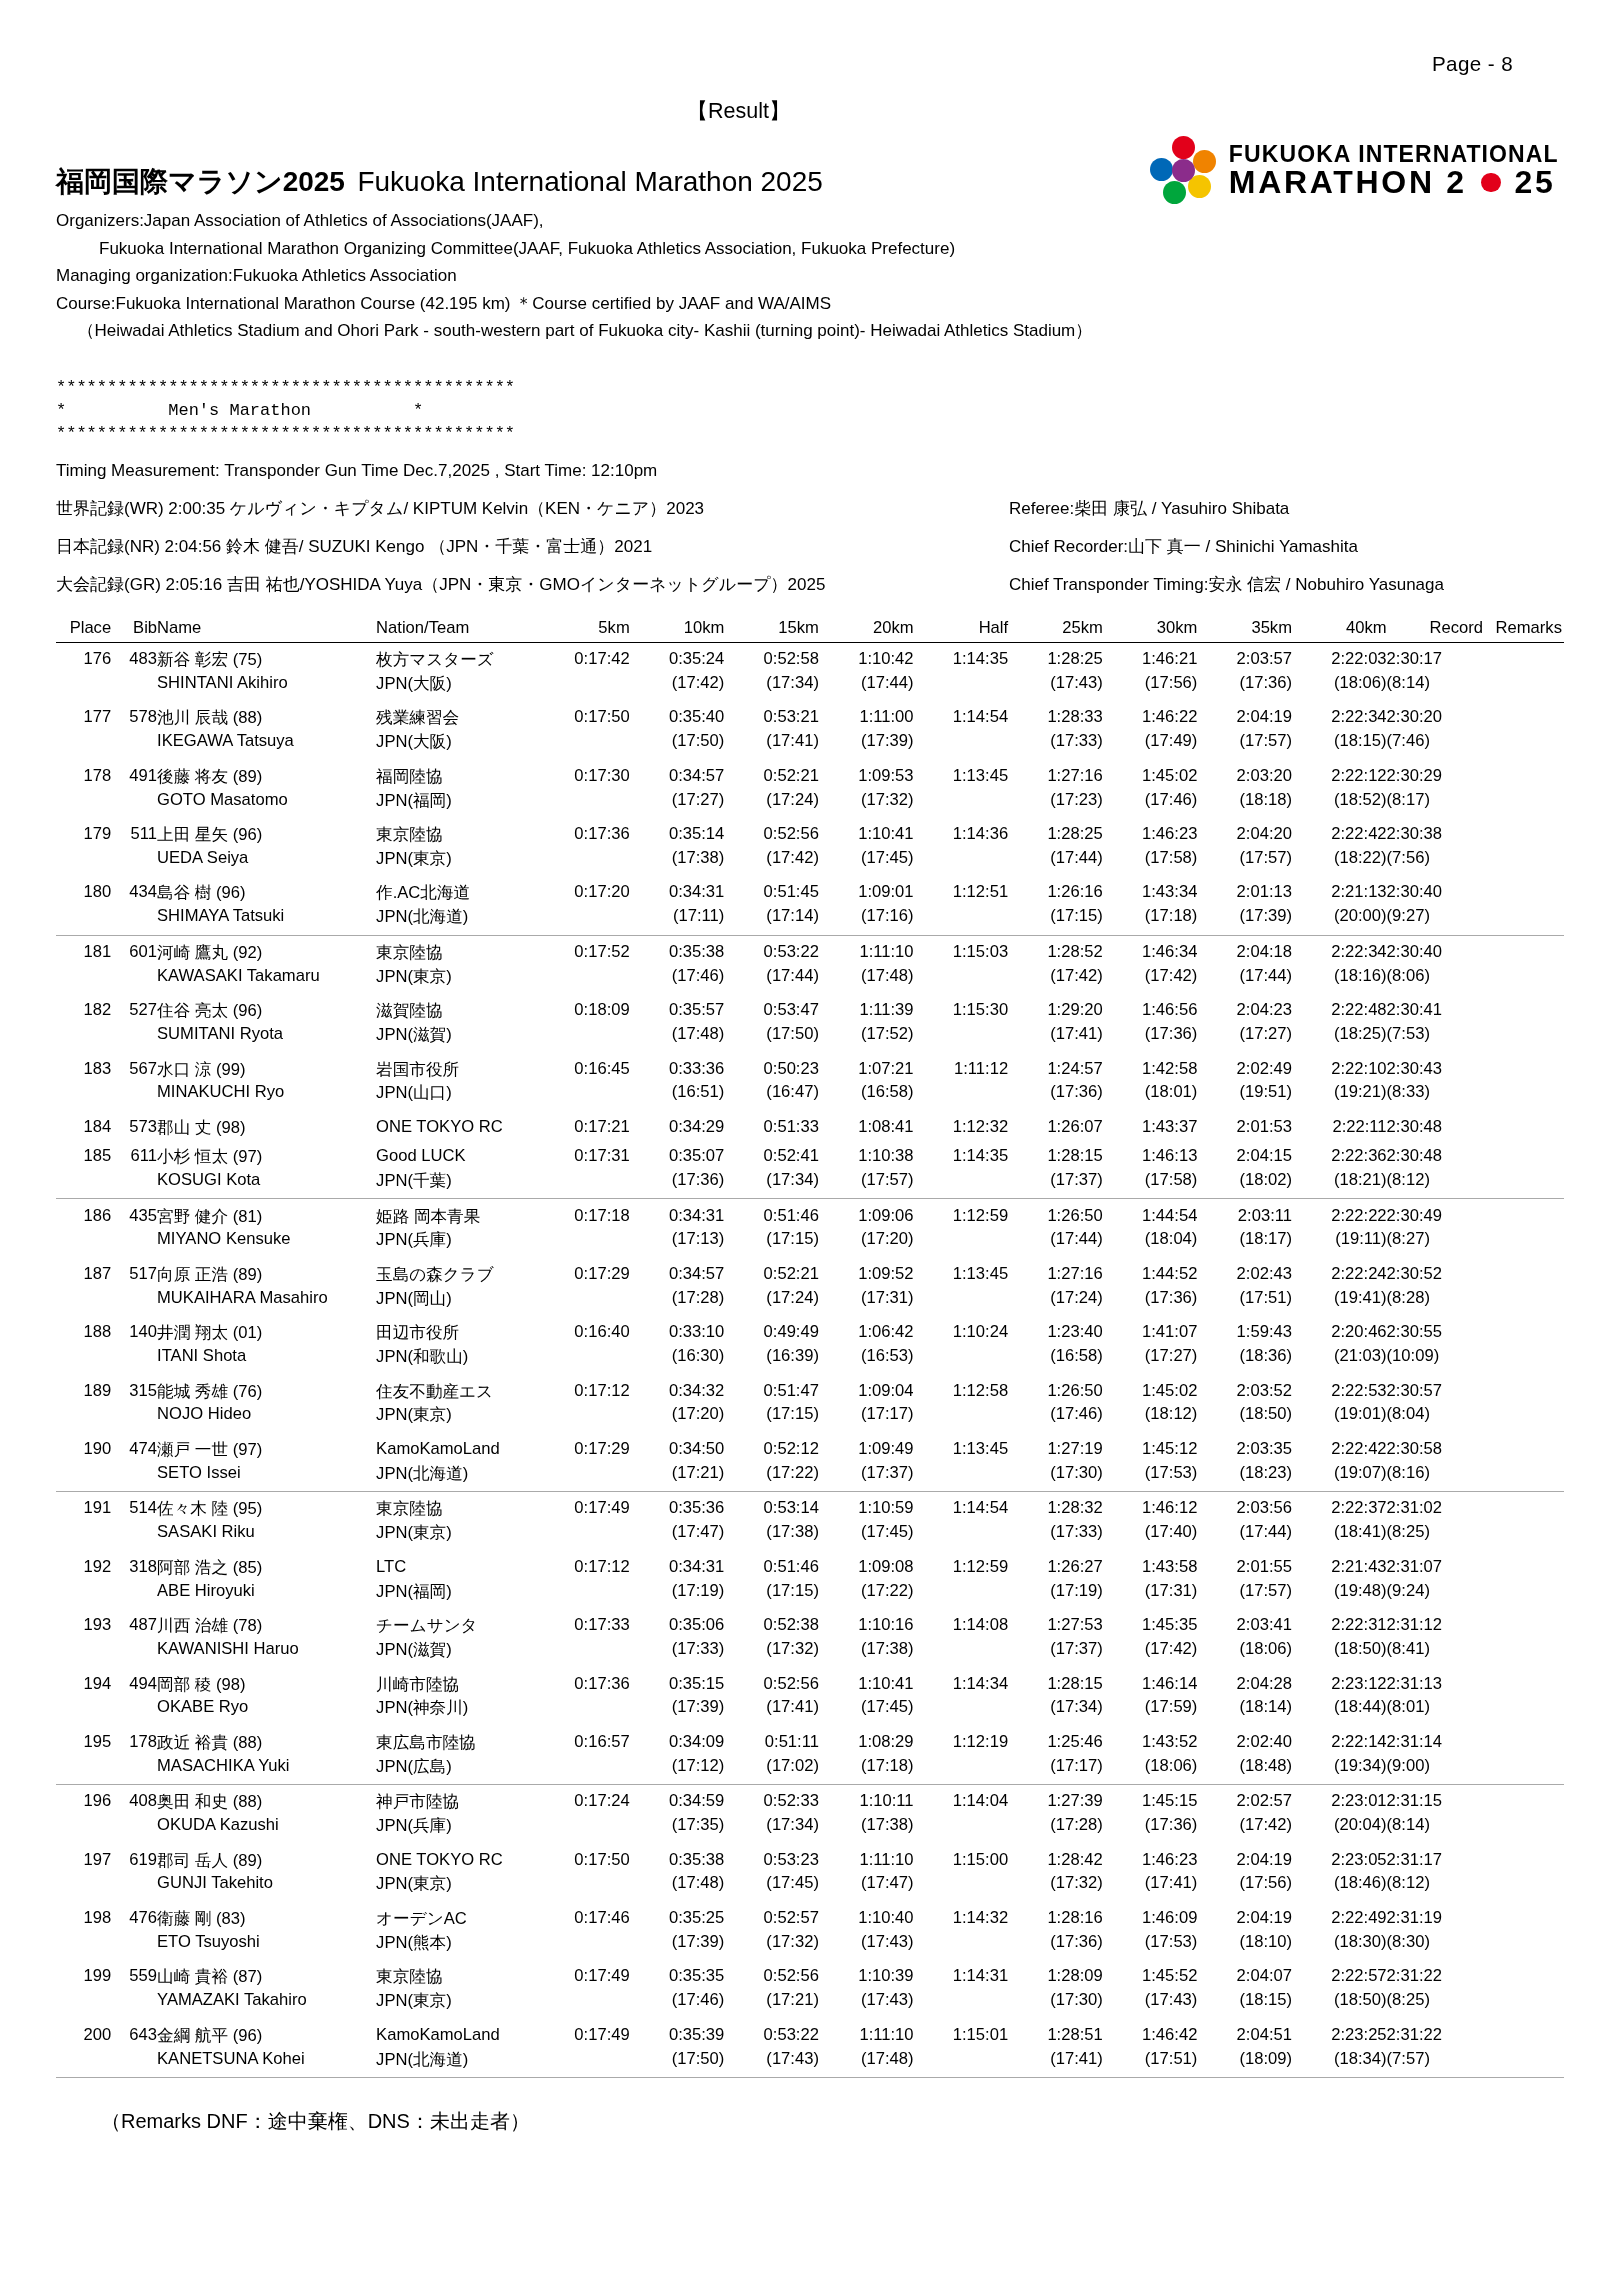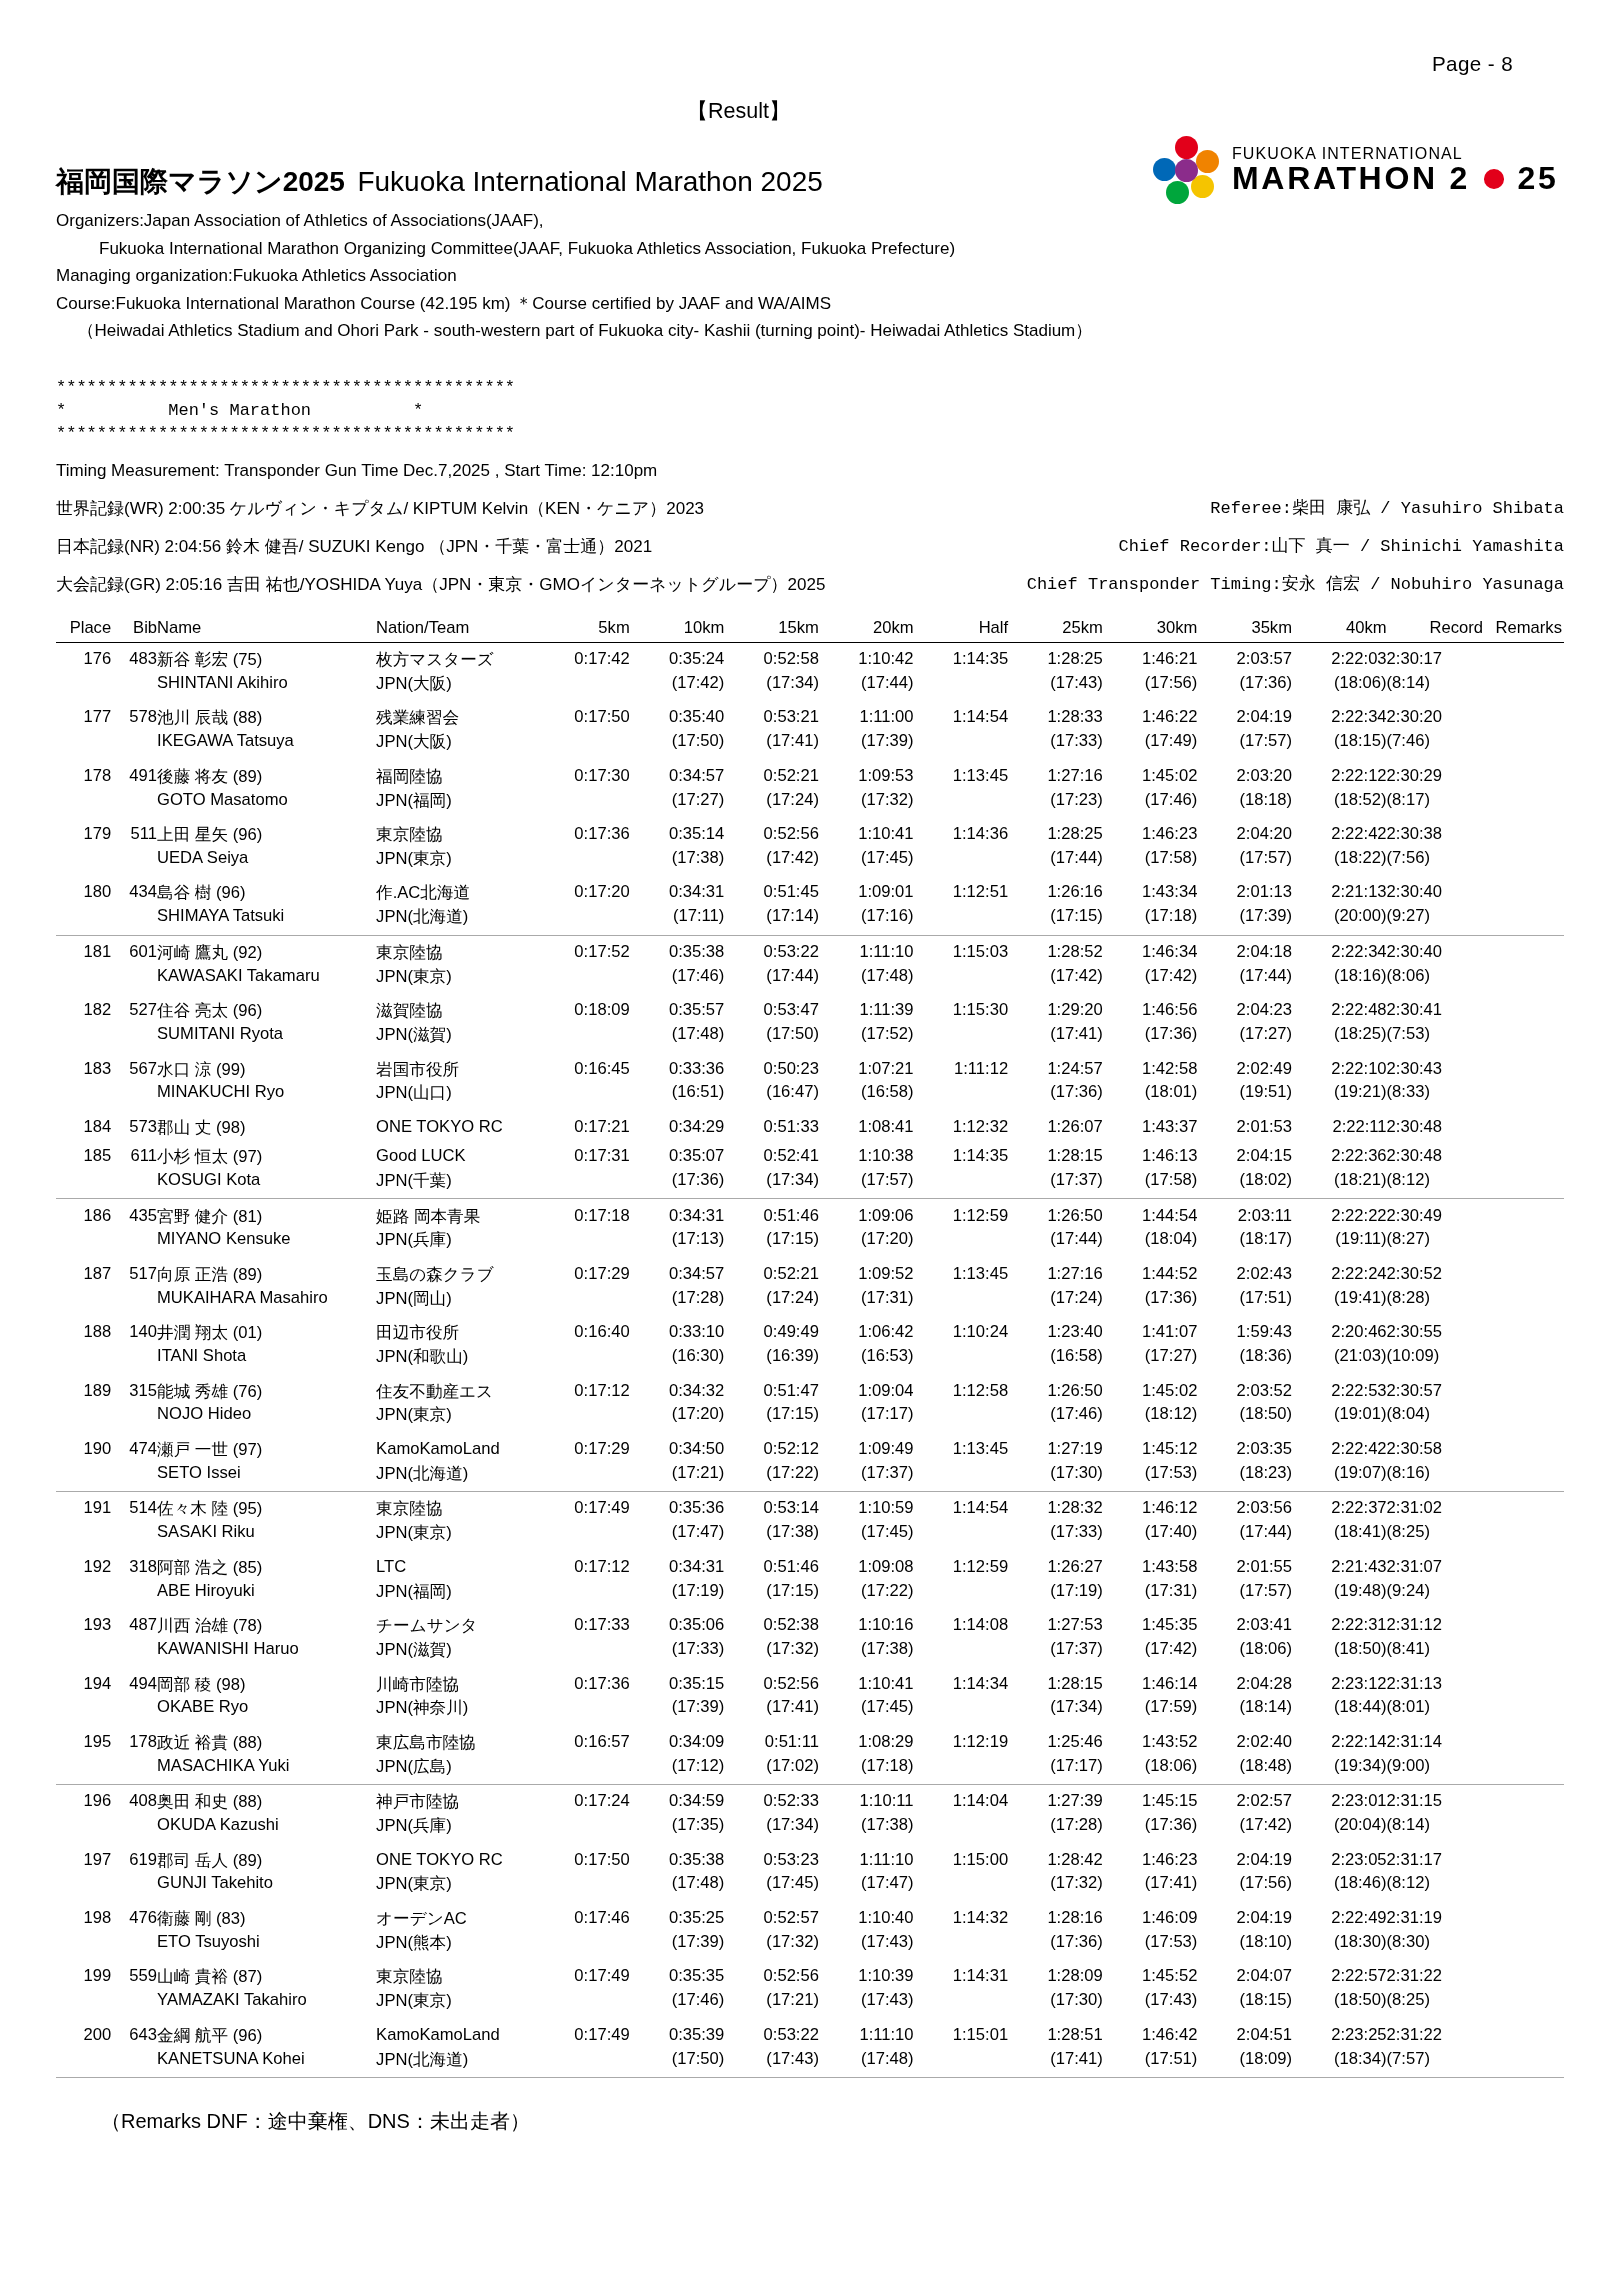--- a/index.html
+++ b/index.html
@@ -66,23 +66,23 @@
     position: absolute;
     width: 23px;
     height: 23px;
     border-radius: 50%;
     display: block;
   }
   .logo-text {
     line-height: 1.0;
   }
   .logo-text .l1 {
-    font-size: 16px;
+    font-size: 23px;
     letter-spacing: 1.1px;
-    font-weight: 400;
+    font-weight: 700;
   }
   .logo-text .l2 {
     font-size: 32px;
     font-weight: bold;
     letter-spacing: 2.7px;
     display: flex;
     align-items: center;
     gap: 14px;
   }
   .logo-text .l2 .dot {
@@ -116,23 +116,22 @@
     margin-top: 12.5px;
     font-size: 17px;
     line-height: 1.58;
   }
   .two-col {
     display: flex;
     justify-content: space-between;
     margin-top: 11px;
   }
   .two-col .right {
-    text-align: right;
+    text-align: left;
     min-width: 555px;
-    font-family: Liberation Mono, monospace;
   }
 
   table.results {
     margin-top: 19.7px;
     width: 100%;
     border-collapse: collapse;
     font-size: 16.6px;
   }
   table.results th {
     font-weight: normal;

